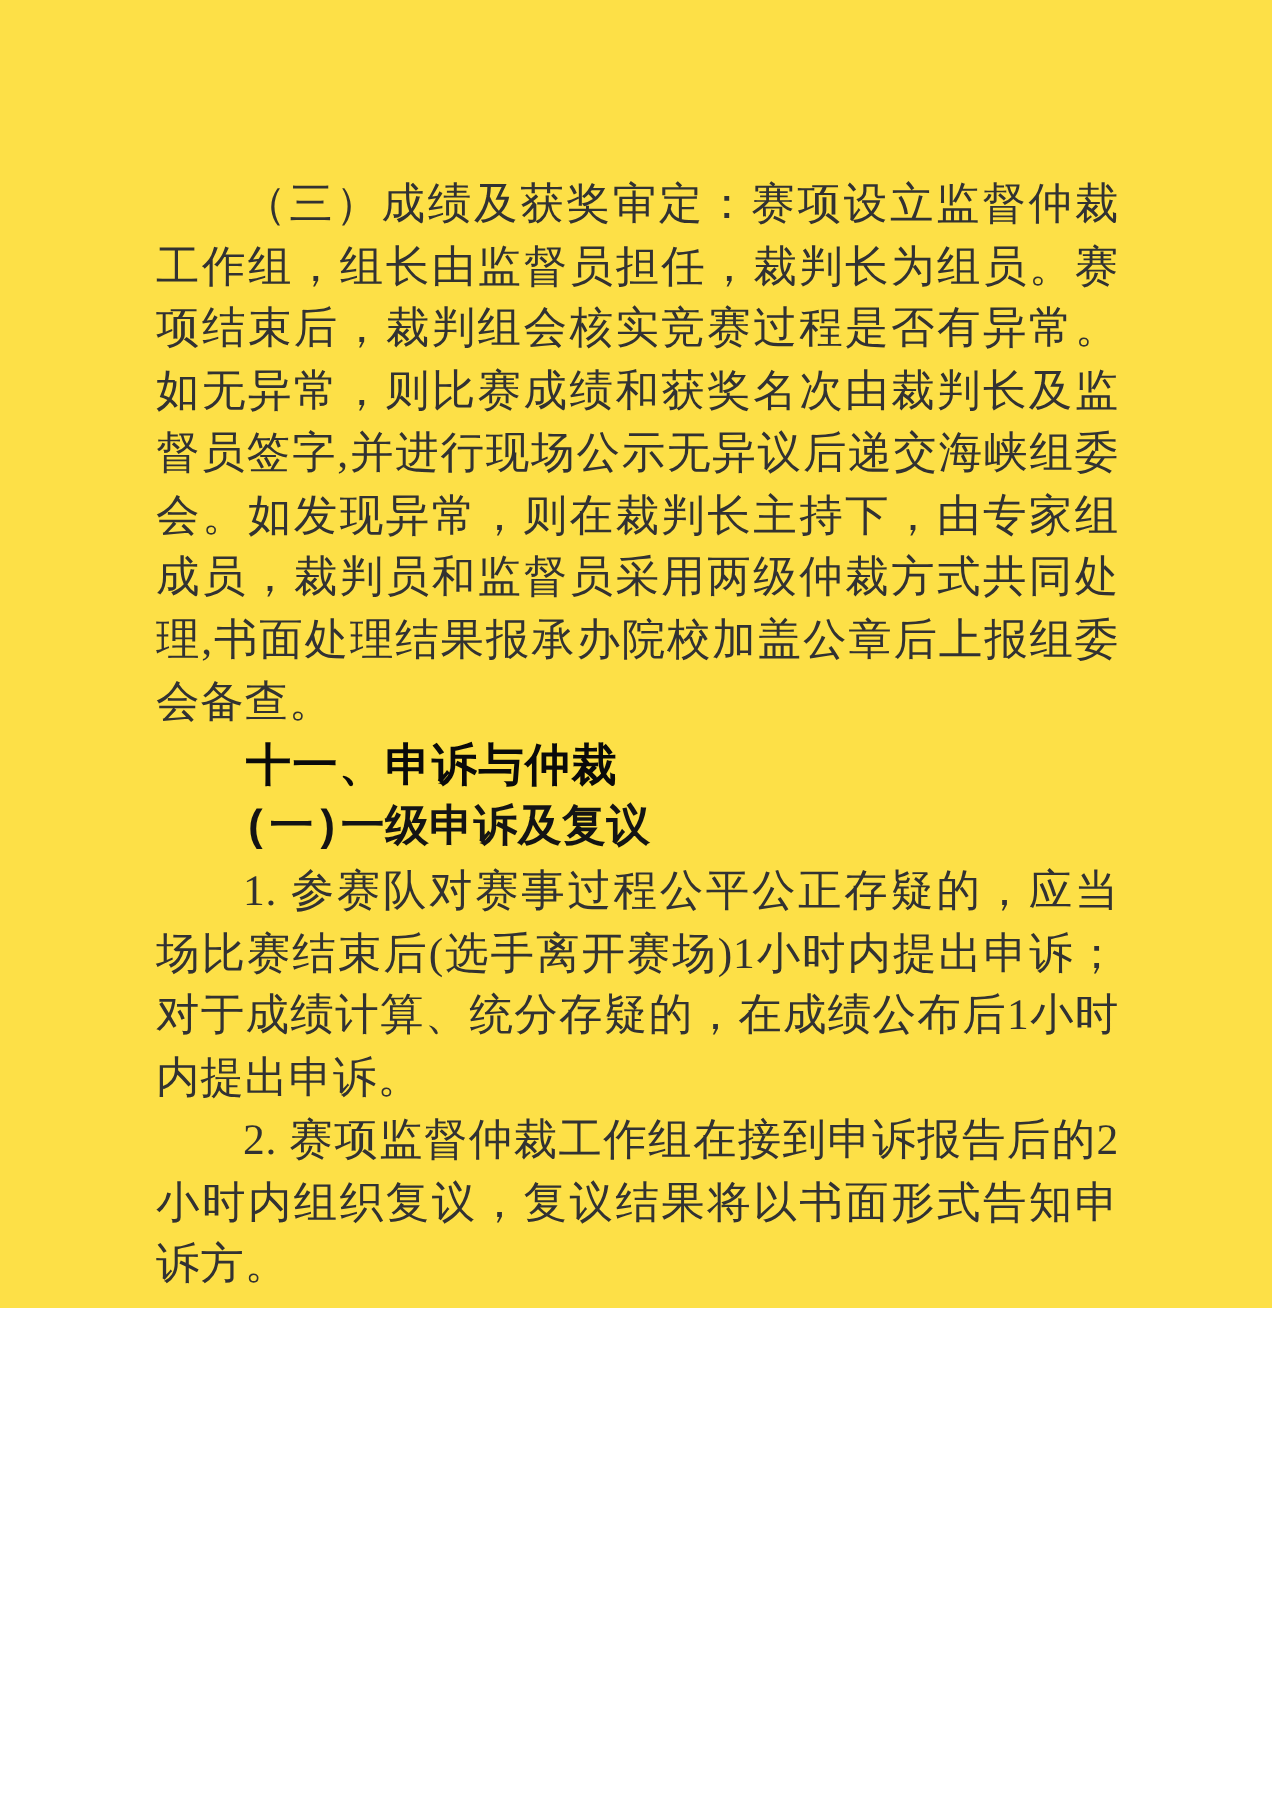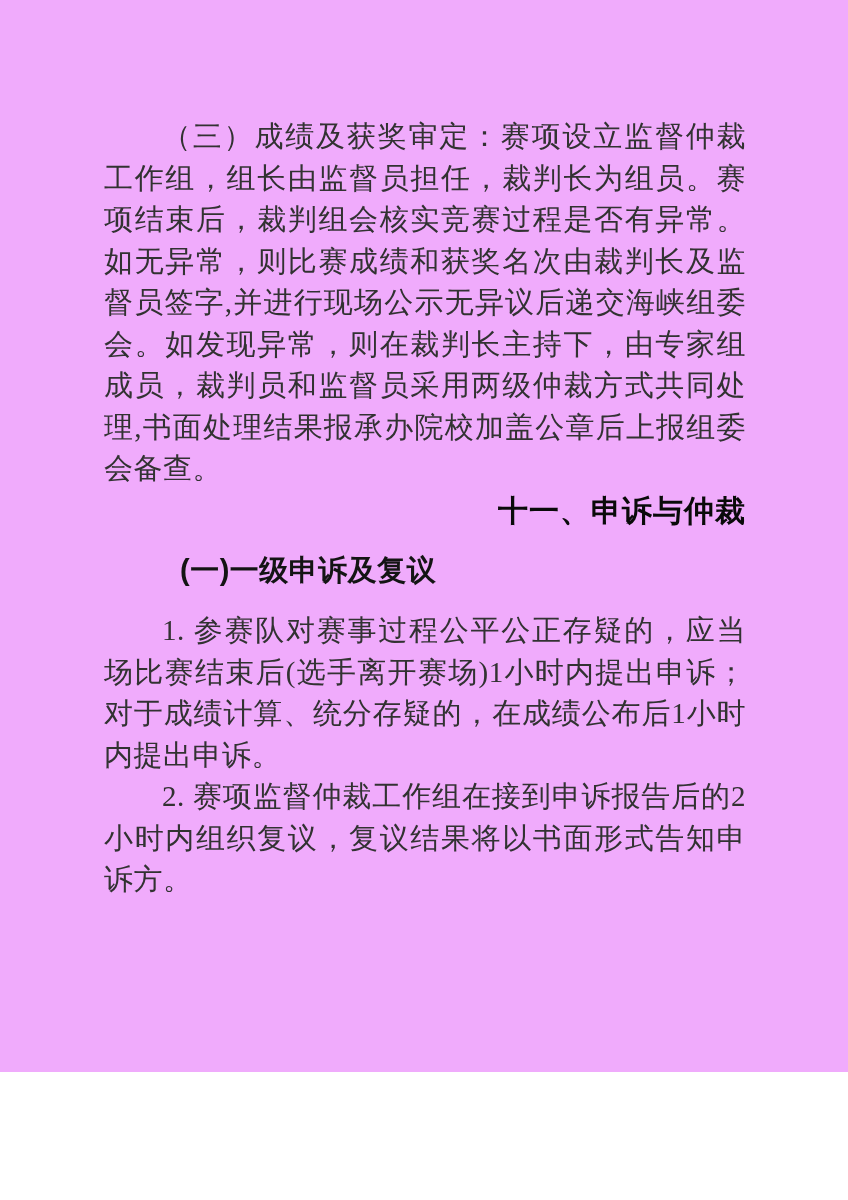--- a/index.html
+++ b/index.html
@@ -3,22 +3,22 @@
 <meta charset="utf-8">
 <style>
   html, body {
     margin: 0;
     padding: 0;
     background: #ffffff;
   }
   .page {
     position: relative;
     width: 848px;
-    height: 1072px;
-    background: #f0abfc;
+    height: 872px;
+    background: #fde047;
     overflow: hidden;
     font-family: "Liberation Serif", serif;
   }
   .content {
     position: absolute;
     left: 104px;
     top: 116px;
     width: 642px;
   }
   .body-para {
@@ -35,29 +35,28 @@
   }
   .section-heading {
     margin: 0;
     font-size: 30px;
     line-height: 41.5px;
     color: #0a0a0a;
     text-indent: 2em;
     font-family: "Liberation Sans", sans-serif;
     font-weight: 700;
     letter-spacing: 1px;
-    text-align: right;
   }
   .sub-heading {
-    margin: 18px;
+    margin: 0;
     font-size: 29px;
     line-height: 43px;
     color: #141414;
     text-indent: 2em;
-    font-family: Liberation Sans, sans-serif;
+    font-family: Liberation Mono, monospace;
     font-weight: 700;
     letter-spacing: 0.5px;
   }
   .page-footer {
     position: absolute;
     top: 1106px;
     right: 103px;
     font-size: 21px;
     color: #3f3f3f;
     font-family: Liberation Sans, sans-serif;

